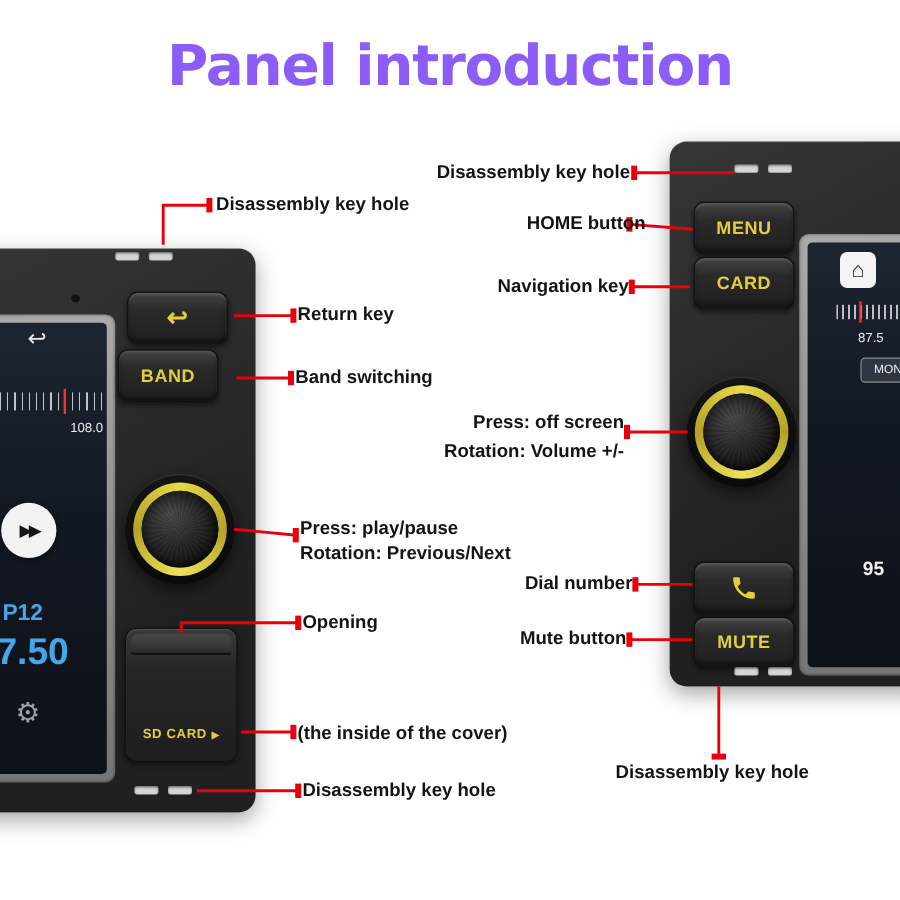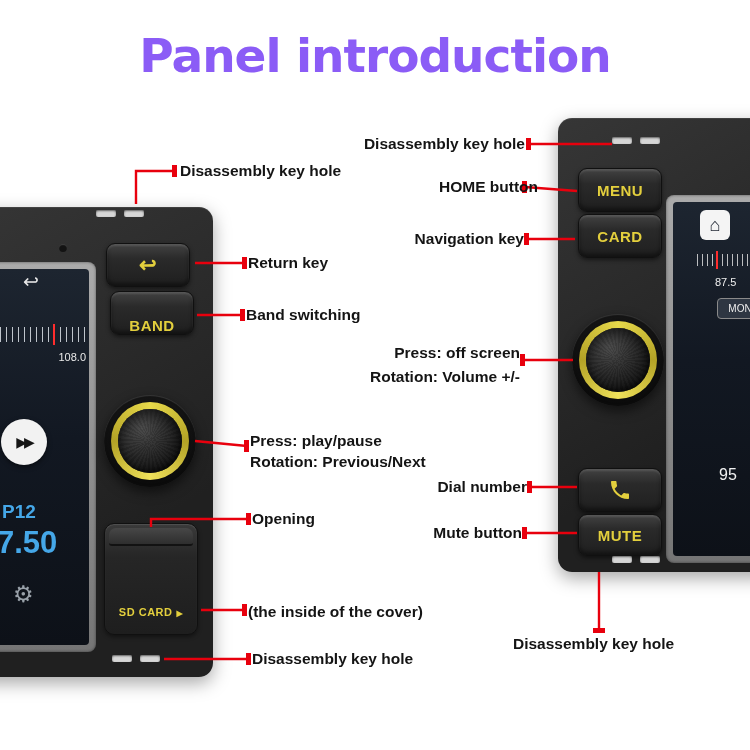--- a/index.html
+++ b/index.html
@@ -48,30 +48,30 @@
   .home-box { position:absolute; left:27px; top:8px; width:30px; height:30px; border-radius:6px;
               background:#f4f4f4; color:#1d2430; display:flex; align-items:center; justify-content:center;
               font-size:18px; }
   .scale-r { position:absolute; left:24px; top:52px; width:64px; height:12px;
              background:repeating-linear-gradient(90deg, rgba(230,230,230,.8) 0 1px, transparent 1px 5px); }
   .needle-r { position:absolute; left:30%; top:-3px; width:2px; height:18px; background:#ff2d2d; }
   .freq-r { position:absolute; left:42px; top:74px; font-size:11px; color:#eeeeee;text-align:center; }
   .mon-pill { position:absolute; left:44px; top:96px; width:46px; height:21px; border:1px solid #8a8a8a;
               border-radius:4px; background:#2e3642; color:#eeeeee; font-size:10px;
               display:flex; align-items:center; justify-content:center; }
-  .val-r { position:absolute; left:46px; top:264px; font-size:16px; font-weight:normal; color:#f0f0f0; }
+  .val-r { position:absolute; left:46px; top:264px; font-size:16px; font-weight:bold; color:#f0f0f0; }
 
   
   .key { position:absolute; width:84px; height:44px; border-radius:9px;
          background:linear-gradient(180deg,#424242,#2a2a2a 35%,#1f1f1f);
          border:1px solid #101010; color:#e3cf3d; font-size:15px; font-weight:bold; letter-spacing:.5px;
          display:flex; align-items:center; justify-content:center;
          box-shadow: inset 0 2px 2px rgba(255,255,255,.12), inset 0 -3px 4px rgba(0,0,0,.45), 0 2px 4px rgba(0,0,0,.5); }
   .key-return { left:166px; top:36px; }
-  .key-band   { left:170px; top:84px;align-items:flex-end; }
+  .key-band   { left:158px; top:84px; }
   .key-menu { left:20px; top:50px; }
   .key-navi { left:20px; top:96px; }
   .key-dial { left:20px; top:350px; }
   .key-mute { left:20px; top:396px; height:42px; }
   .key-icon { font-size:21px; }
 
   
   .knob { position:absolute; width:92px; height:92px; border-radius:50%;
           background:radial-gradient(circle at 50% 42%, #2e2e2e, #0b0b0b 72%);
           box-shadow: 0 5px 12px rgba(0,0,0,.55), inset 0 1px 1px rgba(255,255,255,.15); }

